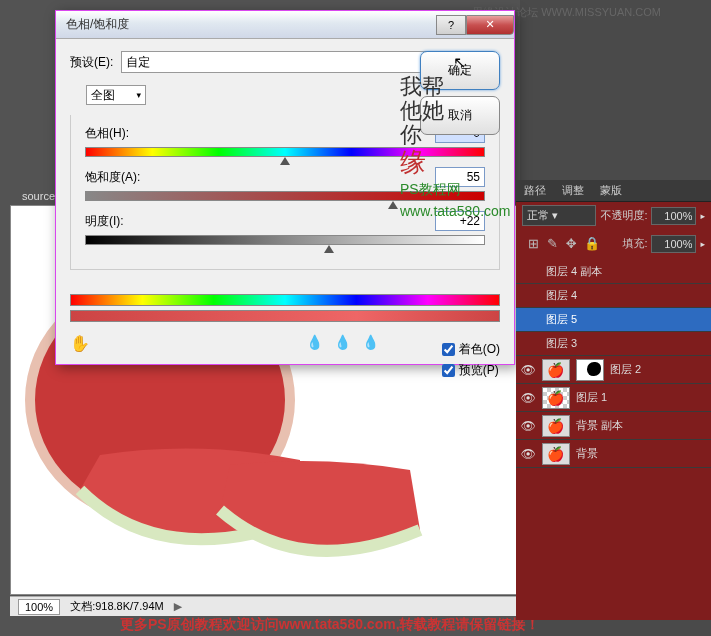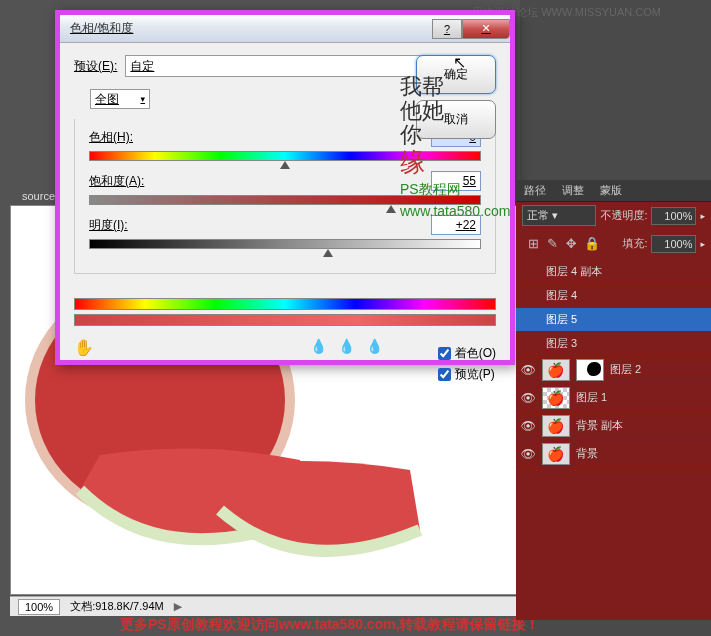--- a/index.html
+++ b/index.html
@@ -11,21 +11,21 @@
     .watermelon { position: absolute; left: 20px; top: 260px; width: 450px; height: 320px; }
     .watermelon svg { width: 100%; height: 100%; }
     
     .status-bar { position: absolute; left: 10px; bottom: 20px; width: 510px; height: 20px; background: #e8e8e8; border-top: 1px solid #aaa; display: flex; align-items: center; font-size: 11px; padding: 0 8px; gap: 10px; }
     .zoom-box { background: #fff; border: 1px solid #999; padding: 1px 6px; }
     
     .footer-text { position: absolute; left: 120px; bottom: 2px; font-size: 14px; color: #cc3333; font-weight: bold; }
     .header-text { position: absolute; right: 50px; top: 5px; font-size: 11px; color: #666; }
     
     
-    .dialog { position: absolute; left: 55px; top: 10px; width: 460px; height: 355px; background: #f0f0f0; border: 5px solid #d946ef; box-shadow: 3px 3px 12px rgba(0,0,0,0.4); text-decoration: underline; }
+    .dialog { position: absolute; left: 55px; top: 10px; width: 460px; height: 355px; background: #f0f0f0; border: 1px solid #d946ef; box-shadow: 3px 3px 12px rgba(0,0,0,0.4); }
     .titlebar { height: 28px; background: linear-gradient(#fff, #e0e8f0 45%, #d0d8e8); display: flex; align-items: center; justify-content: space-between; padding-left: 10px; border-bottom: 1px solid #aaa; }
     .titlebar-title { font-size: 12px; color: #333; }
     .win-btns { display: flex; height: 20px; }
     .win-btn { width: 30px; height: 20px; border: 1px solid #888; background: linear-gradient(#f0f0f0,#d0d0d0); font-size: 11px; display: flex; align-items: center; justify-content: center; }
     .win-close { width: 48px; background: linear-gradient(#e8a0a0,#c85050,#b03030); color: #fff; border-radius: 0 0 4px 0; }
     
     .dlg-body { padding: 12px 14px; position: relative; }
     .preset-row { display: flex; align-items: center; gap: 8px; margin-bottom: 12px; }
     .preset-label { font-size: 12px; }
     .preset-select { flex: 1; height: 22px; background: #fff; border: 1px solid #999; font-size: 12px; padding: 0 4px; display: flex; align-items: center; justify-content: space-between; }

